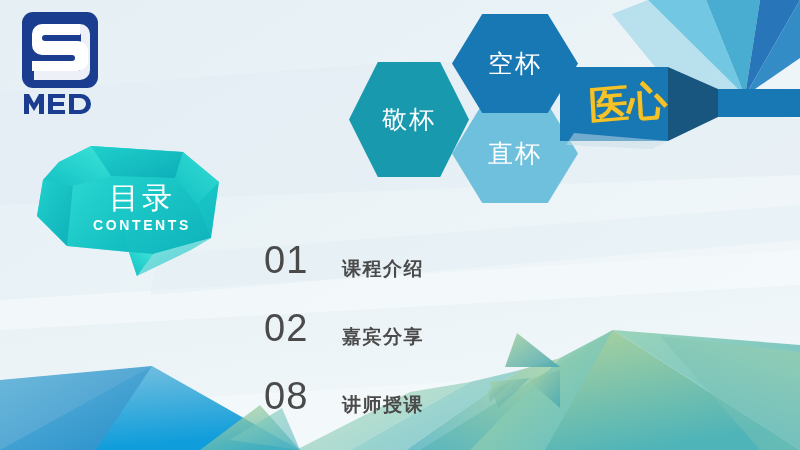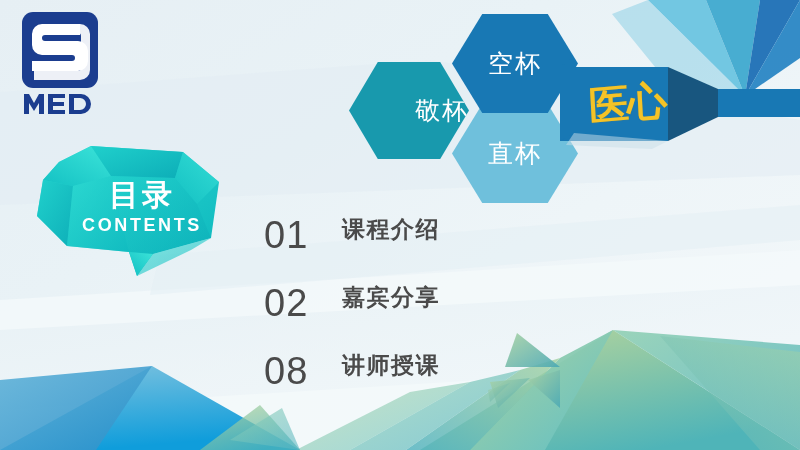--- a/index.html
+++ b/index.html
@@ -19,21 +19,21 @@
 
   
   .hex{
     position:absolute;
     display:flex;align-items:center;justify-content:center;
     color:#ffffff;
     font-family:"DejaVu Sans","Liberation Sans",sans-serif;
     font-size:25px;letter-spacing:2px;font-weight:400;
     clip-path:polygon(24% 0%,76% 0%,100% 50%,76% 100%,24% 100%,0% 50%);
   }
-  #hex-jingbei{left:349px;top:62px;width:120px;height:97px;background:#1899ad;justify-content:flex-end;}
+  #hex-jingbei{left:349px;top:62px;width:120px;height:115px;background:#1899ad;}
   #hex-kongbei{left:452px;top:14px;width:126px;height:99px;background:#1878b4;}
   #hex-zhibei{left:452px;top:104px;width:126px;height:99px;background:#6fc0dc;}
 
   
   #ribbon{position:absolute;left:560px;top:55px;width:240px;height:96px;}
   #ribbon-text{
     position:absolute;left:584px;top:62px;width:86px;height:82px;
     display:flex;align-items:center;justify-content:center;
     color:#f5c327;font-size:40px;font-weight:700;
     font-family:"DejaVu Serif","Liberation Serif",serif;
@@ -43,38 +43,38 @@
   }
 
   
   #badge{position:absolute;left:33px;top:142px;width:188px;height:135px;}
   #badge-labels{
     position:absolute;left:33px;top:142px;width:188px;height:135px;
     display:flex;flex-direction:column;align-items:center;justify-content:center;
     padding-left:30px;box-sizing:border-box;pointer-events:none;
   }
   #badge-title{
-    color:#fff;font-size:30px;font-weight:700;letter-spacing:3px;
+    color:#fff;font-size:30px;font-weight:400;letter-spacing:3px;
     font-family:"DejaVu Sans","Liberation Sans",sans-serif;
     line-height:1.05;margin-top:-4px;
   }
   #badge-sub{
-    color:#fff;font-size:18px;font-weight:700;letter-spacing:2.6px;margin-top:4px;
+    color:#fff;font-size:14px;font-weight:700;letter-spacing:2.6px;margin-top:4px;
     font-family:"Liberation Sans",sans-serif;
   }
 
   
   #toc{position:absolute;left:264px;top:214px;width:330px;}
-  .toc-row{display:flex;align-items:flex-start;height:68px;}
+  .toc-row{display:flex;align-items:flex-end;height:68px;}
   .toc-num{
     width:78px;color:#4a4a4a;font-size:38px;font-weight:400;letter-spacing:1px;
     font-family:"Liberation Sans","DejaVu Sans",sans-serif;
   }
   .toc-label{
-    color:#4a4a4a;font-size:23px;font-weight:700;letter-spacing:1.5px;
+    color:#4a4a4a;font-size:19px;font-weight:700;letter-spacing:1.5px;
     font-family:Liberation Serif, serif;
   }
 </style>
 </head>
 <body>
 
 <div id="slide">
 
   <svg class="bg-svg" viewBox="0 0 800 450">
     <defs>

